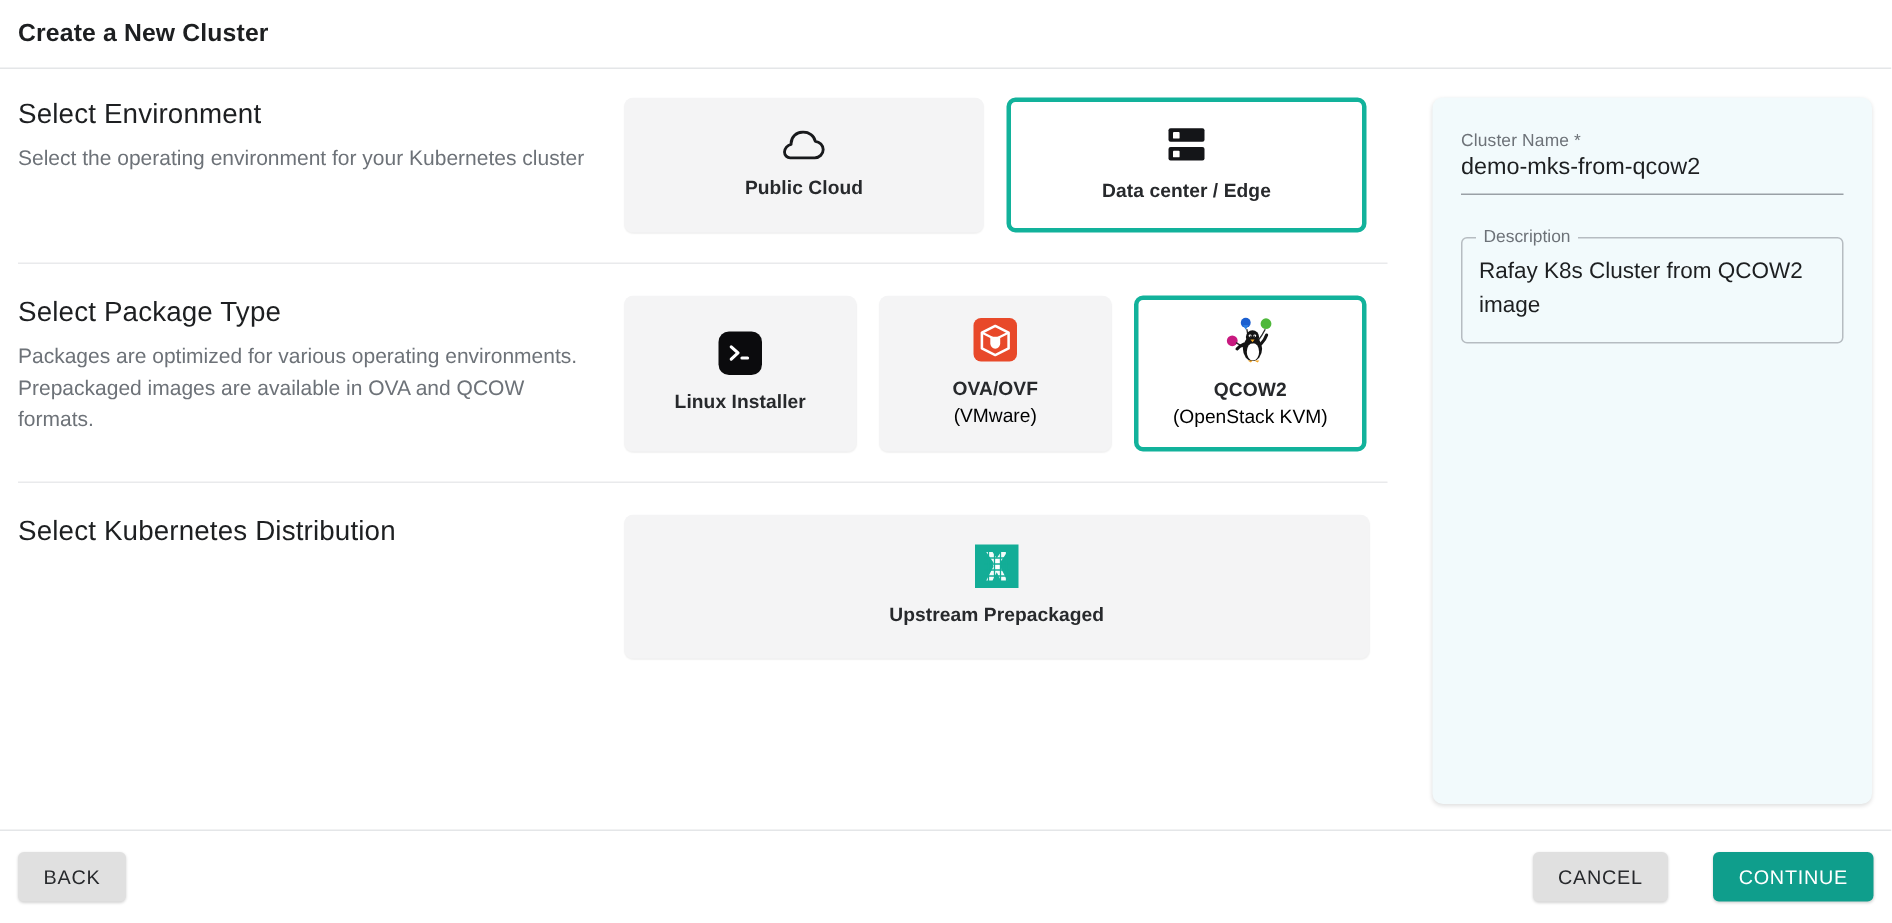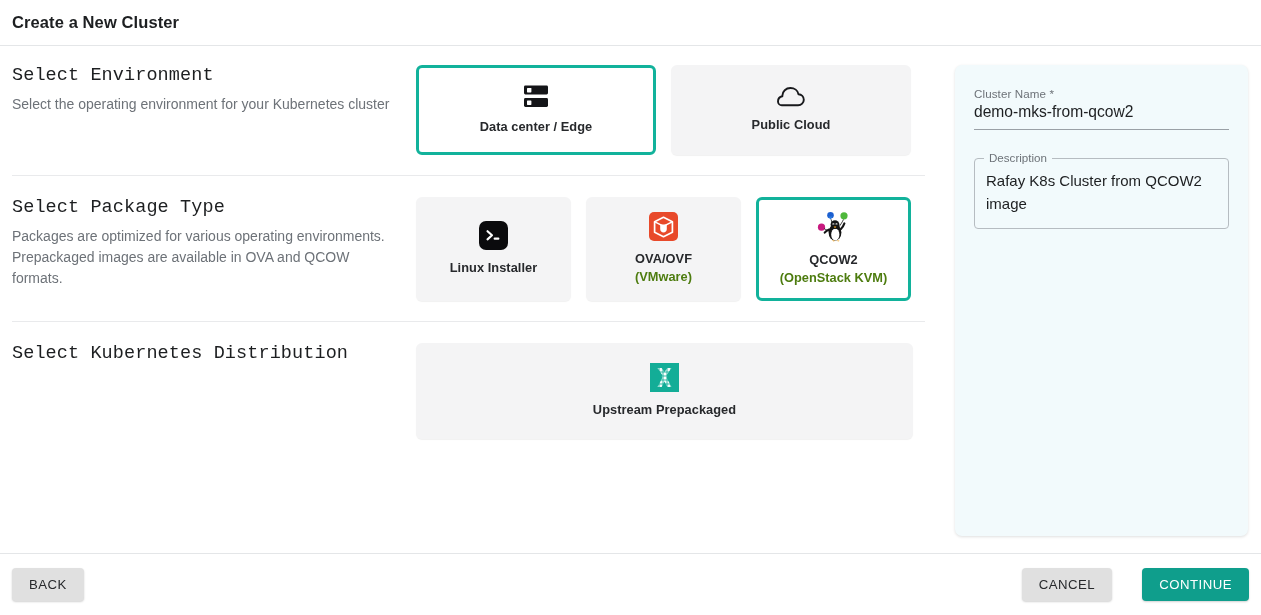--- a/index.html
+++ b/index.html
@@ -55,21 +55,20 @@
     width: 404px;
     padding-right: 24px;
     flex: 0 0 404px;
   }
   .section-title {
     margin: 0 0 8px 0;
     font-size: 18.5px;
     font-weight: normal;
     color: #1d1f21;
     letter-spacing: .1px;
-    font-family: Liberation Mono, monospace;
   }
   .section-desc {
     margin: 0;
     font-size: 14px;
     line-height: 21px;
     color: #6d7278;
   }
   .cards {
     display: flex;
     gap: 15px;
@@ -105,22 +104,22 @@
   .card-label {
     font-size: 12.8px;
     font-weight: bold;
     color: #27292c;
     text-align: center;
     line-height: 18px;
     letter-spacing: .05px;
   }
   .card-sub {
     font-size: 12.8px;
-    font-weight: bold;
-    color: #4d7c0f;
+    font-weight: normal;
+    color: #000000;
     text-align: center;
     line-height: 18px;
   }
   .card-icon {
     display: flex;
     align-items: center;
     justify-content: center;
     margin-bottom: 9px;
   }
 
@@ -256,39 +255,39 @@
 
   <div class="left-col">
 
     <div class="section">
       <div class="section-text">
         <h2 class="section-title">Select Environment</h2>
         <p class="section-desc">Select the operating environment for your Kubernetes cluster</p>
       </div>
       <div class="cards">
 
+        <div class="card env-card">
+          <span class="card-icon">
+            <svg width="28" height="20" viewBox="0 0 28 20" fill="none">
+              <path d="M7.2 18.2h13.9c3.2 0 5.7-2.5 5.7-5.5 0-2.9-2.3-5.3-5.3-5.5C20.8 3.5 17.4 1 13.4 1 9 1 5.4 4.4 5.4 8.6c0 .2 0 .4 0 .6C3 9.7 1 11.9 1 14.4c0 2.1 1.7 3.8 3.8 3.8h2.4z" stroke="#18191c" stroke-width="1.9" stroke-linejoin="round" fill="none"></path>
+            </svg>
+          </span>
+          <span class="card-label">Public Cloud</span>
+        </div>
+
         <div class="card env-card selected">
           <span class="card-icon">
             <svg width="26" height="25" viewBox="0 0 26 25">
               <rect x="1" y="1.5" width="24" height="9" rx="1.4" fill="#141518"></rect>
               <rect x="4" y="4" width="4.4" height="4.4" rx=".6" fill="#ffffff"></rect>
               <rect x="1" y="14" width="24" height="9" rx="1.4" fill="#141518"></rect>
               <rect x="4" y="16.5" width="4.4" height="4.4" rx=".6" fill="#ffffff"></rect>
             </svg>
           </span>
           <span class="card-label">Data center / Edge</span>
-        </div>
-
-        <div class="card env-card">
-          <span class="card-icon">
-            <svg width="28" height="20" viewBox="0 0 28 20" fill="none">
-              <path d="M7.2 18.2h13.9c3.2 0 5.7-2.5 5.7-5.5 0-2.9-2.3-5.3-5.3-5.5C20.8 3.5 17.4 1 13.4 1 9 1 5.4 4.4 5.4 8.6c0 .2 0 .4 0 .6C3 9.7 1 11.9 1 14.4c0 2.1 1.7 3.8 3.8 3.8h2.4z" stroke="#18191c" stroke-width="1.9" stroke-linejoin="round" fill="none"></path>
-            </svg>
-          </span>
-          <span class="card-label">Public Cloud</span>
         </div>
 
       </div>
     </div>
 
     <div class="sec-gap-a"></div>
     <div class="divider"></div>
     <div class="sec-gap-b"></div>
 
     <div class="section">

